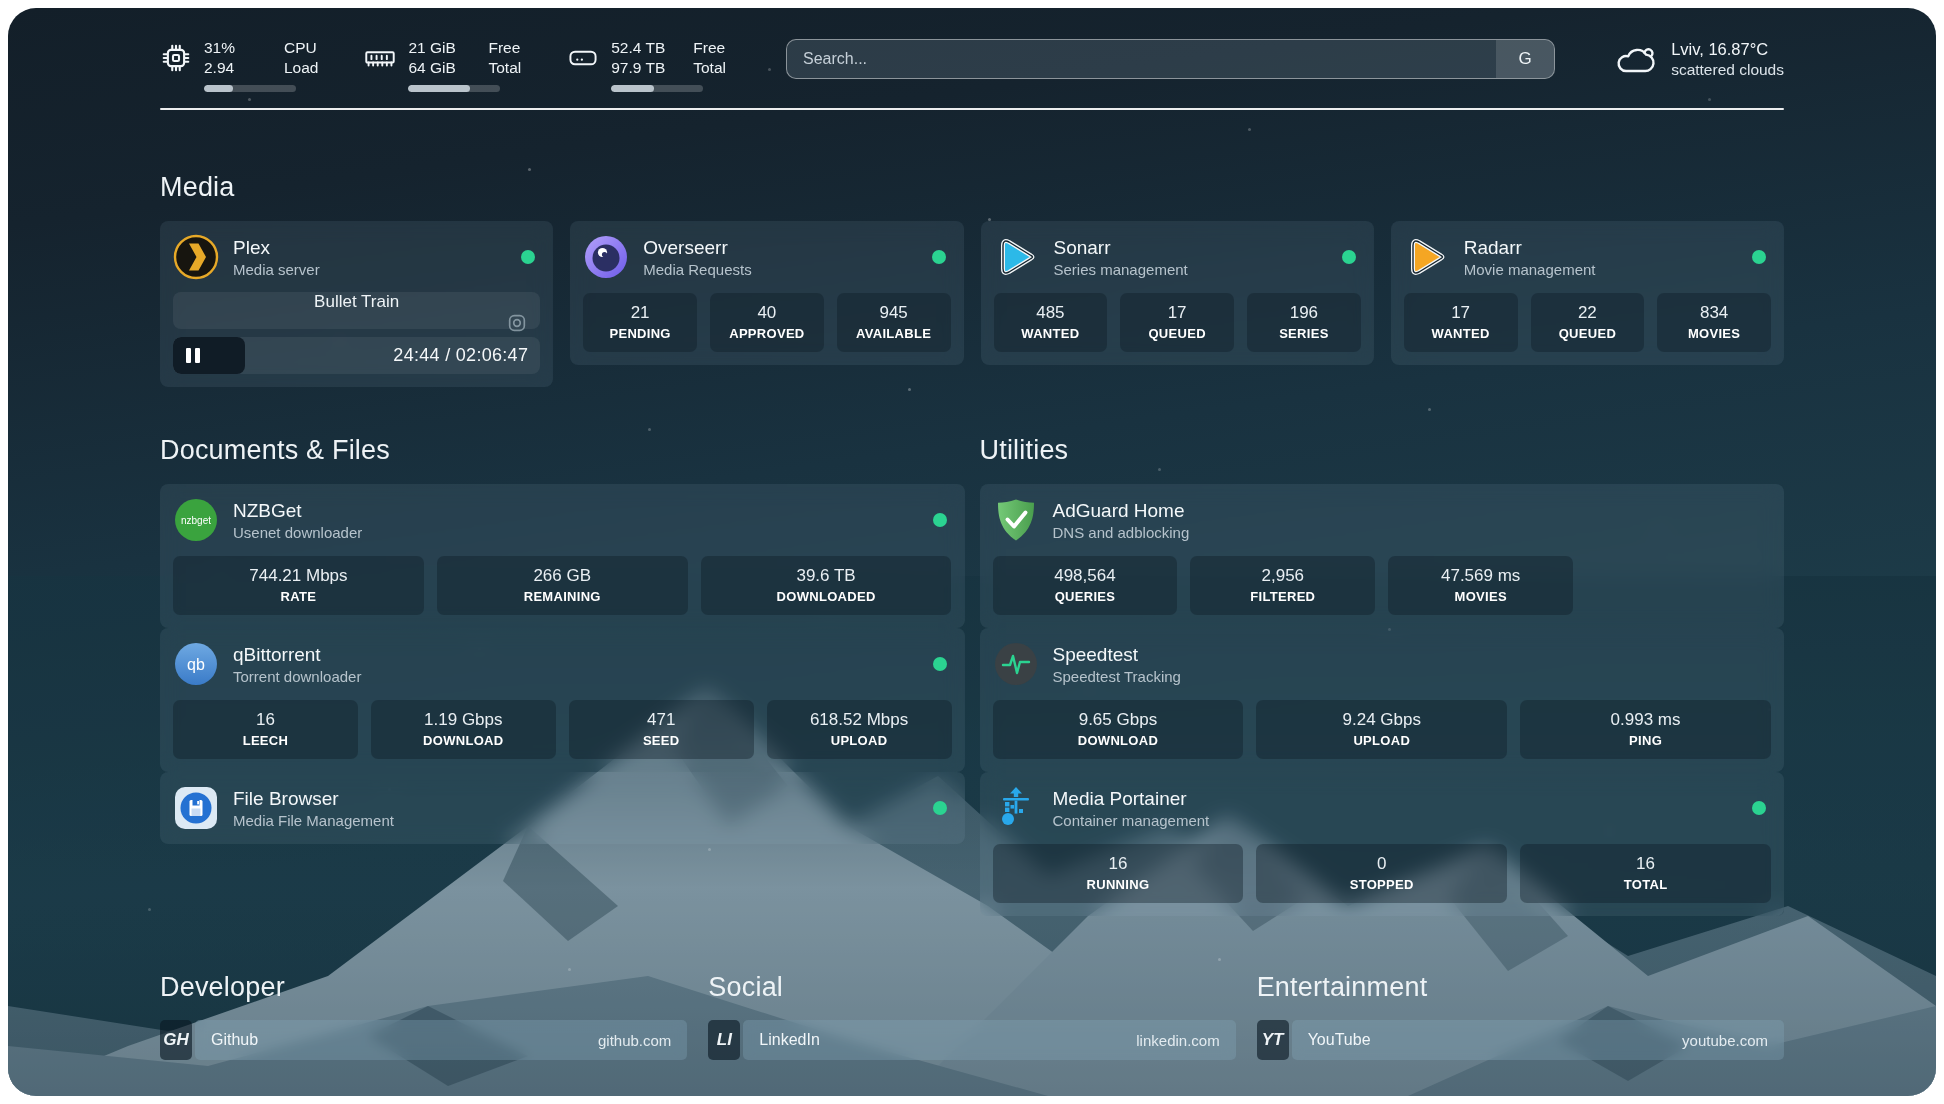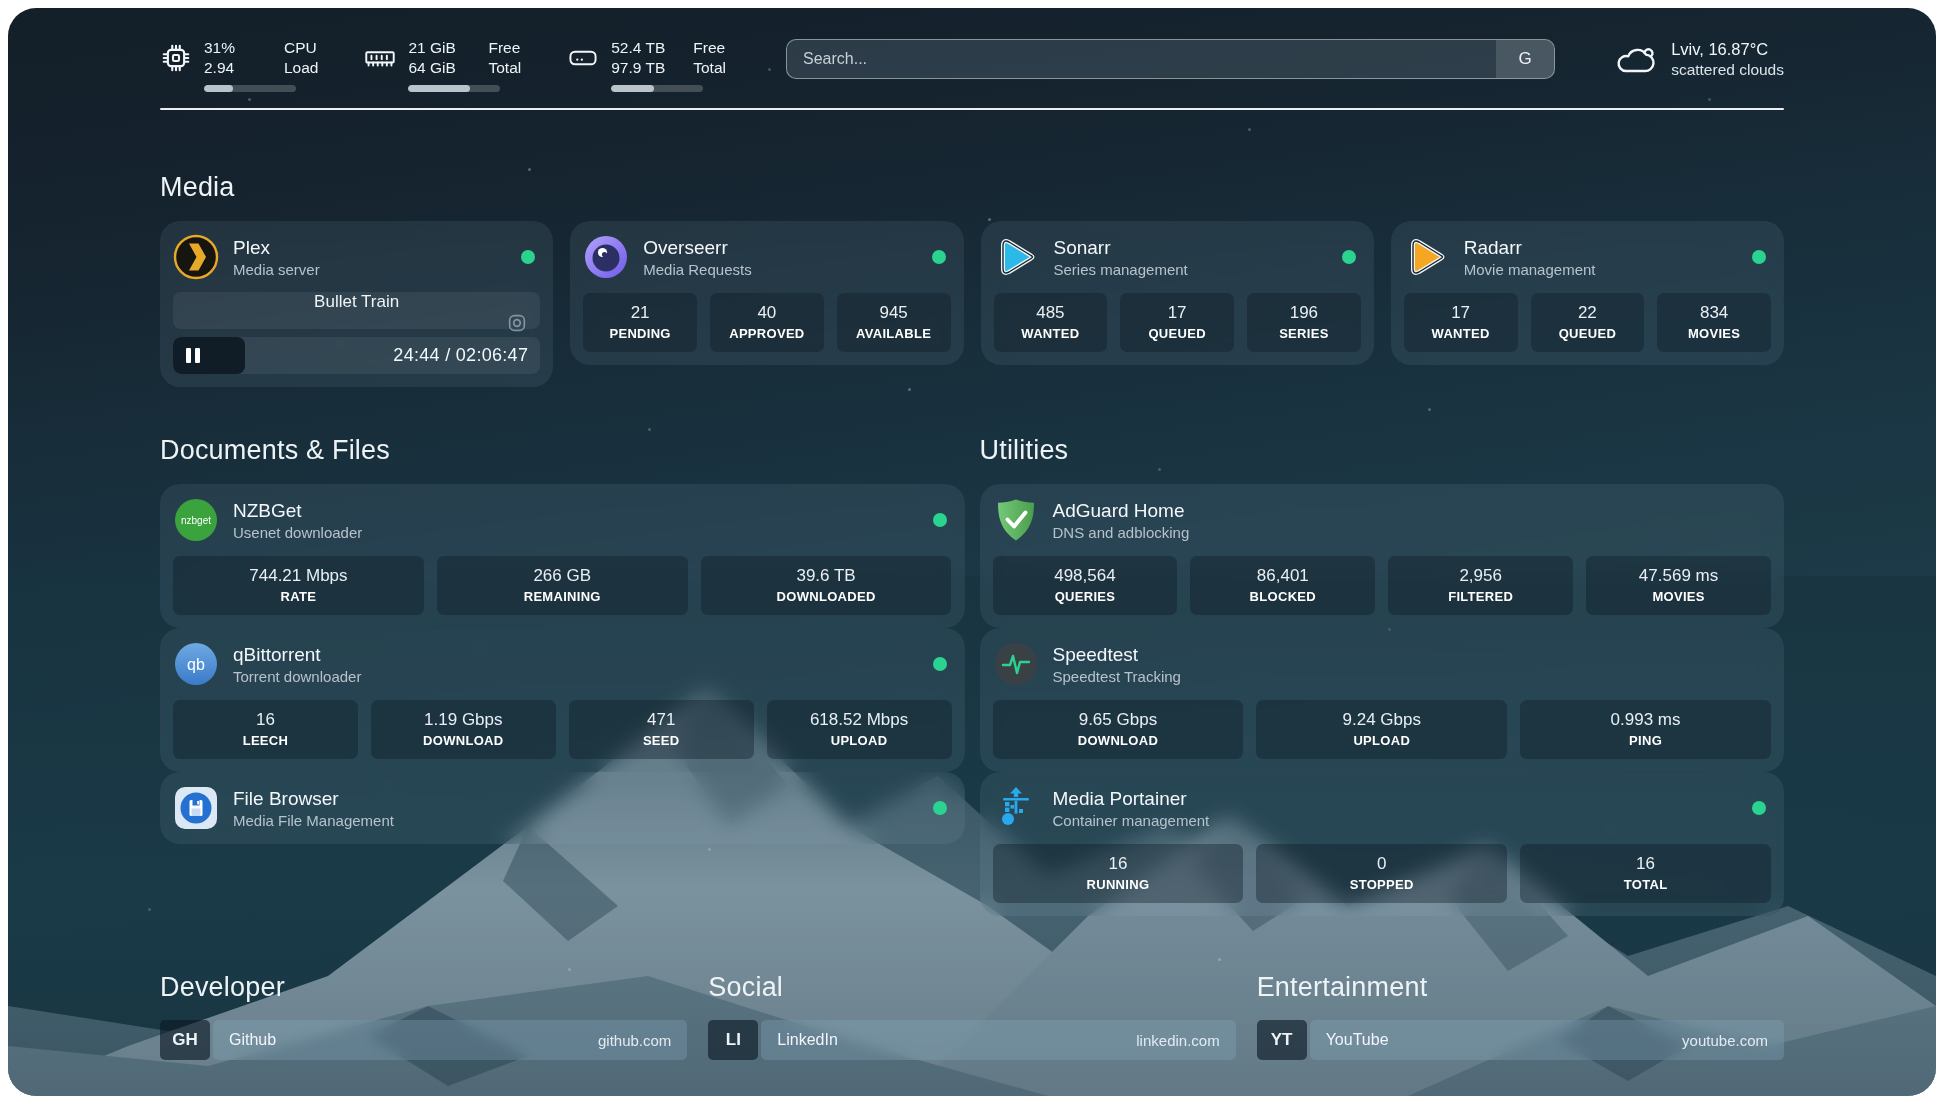--- a/index.html
+++ b/index.html
@@ -38,21 +38,21 @@
   .weather-icon { width:44px; height:40px; margin-right:14px; color:#f2f6f9; }
   .weather-l1 { font-size:16.5px; line-height:21px; color:#f2f6f9; }
   .weather-l2 { font-size:15.5px; line-height:20px; color:#dbe3e9; }
   .divider { margin-top:16px; height:2px; background:rgba(255,255,255,.92); border-radius:1px; }
 
   
   .section-title { font-size:27px; font-weight:500; color:#eef3f6; letter-spacing:.2px; }
   .media-title { margin-top:62px; }
   .media-grid { margin-top:18px; display:grid; grid-template-columns:repeat(4,1fr); gap:17px; align-items:start; }
   .svc-card { background:rgba(168,198,214,.10); -webkit-backdrop-filter:blur(10px); backdrop-filter:blur(10px);
-              border-radius:20px; padding:13px; }
+              border-radius:8px; padding:13px; }
   .svc-head { display:flex; align-items:center; }
   .svc-icon { width:46px; height:46px; margin-right:14px; flex:none; }
   .svc-name { font-size:19px; font-weight:500; color:#f4f8fa; line-height:24px; }
   .svc-desc { font-size:15px; color:#b6c3cc; line-height:19px; }
   .svc-dot { width:14px; height:14px; border-radius:50%; background:#2bd391; margin-left:auto; margin-right:5px; flex:none; }
   .stats { display:grid; gap:13px; margin-top:13px; }
   .c3 { grid-template-columns:repeat(3,1fr); }
   .c4 { grid-template-columns:repeat(4,1fr); }
   .stat { background:rgba(13,26,36,.38); border-radius:7px; text-align:center; padding:9px 4px 11px; }
   .stat-v { font-size:17px; color:#e9eff3; line-height:22px; }
@@ -68,22 +68,22 @@
   .pause-btn span { width:4.5px; height:15px; background:#fff; border-radius:1px; display:block; }
   .plex-time { position:relative; margin-left:auto; margin-right:12px; font-size:18px; font-weight:400; letter-spacing:.3px; color:#f5f8fa; }
 
   .cols { margin-top:48px; display:grid; grid-template-columns:1fr 1fr; gap:0 15px; }
   .col-stack { margin-top:18px; display:flex; flex-direction:column; }
 
   
   .bm-grid { margin-top:56px; display:grid; grid-template-columns:1fr 1fr 1fr; gap:0 21px; }
   .bm-rows { margin-top:17px; display:flex; flex-direction:column; gap:9px; }
   .bm-row { display:flex; height:40px; cursor:pointer; }
-  .bm-abbr { width:50px; flex:none; background:rgba(10,24,35,.62); border-radius:5px; display:flex; align-items:center;
-             justify-content:center; font-size:17px; font-weight:600; color:#eef3f6; }
+  .bm-abbr { width:32px; flex:none; background:rgba(10,24,35,.62); border-radius:5px; display:flex; align-items:center;
+             justify-content:center; font-size:17px; font-weight:600; color:#eef3f6;font-style:italic; }
   .bm-body { flex:1; margin-left:3px; background:rgba(136,172,192,.30); -webkit-backdrop-filter:blur(6px); backdrop-filter:blur(6px);
              border-radius:5px; display:flex; align-items:center; padding:0 16px; }
   .bm-name { font-size:16px; color:#f1f6f9; }
   .bm-url { margin-left:auto; font-size:15px; color:#e3ebf0; }
 </style>
 </head>
 <body>
 
 <div class="window">
 
@@ -461,24 +461,20 @@
                 <div class="svc-name">AdGuard Home</div>
                 <div class="svc-desc">DNS and adblocking</div>
               </div>
             </div>
             <div class="stats c4">
               <div class="stat">
                 <div class="stat-v">498,564</div>
                   <div class="stat-l">QUERIES</div>
               </div>
               <div class="stat">
-                <div class="stat-v">86,401</div>
-                  <div class="stat-l">BLOCKED</div>
-              </div>
-              <div class="stat">
                 <div class="stat-v">2,956</div>
                   <div class="stat-l">FILTERED</div>
               </div>
               <div class="stat">
                 <div class="stat-v">47.569 ms</div>
                   <div class="stat-l">MOVIES</div>
               </div>
             </div>
           </div>
 

